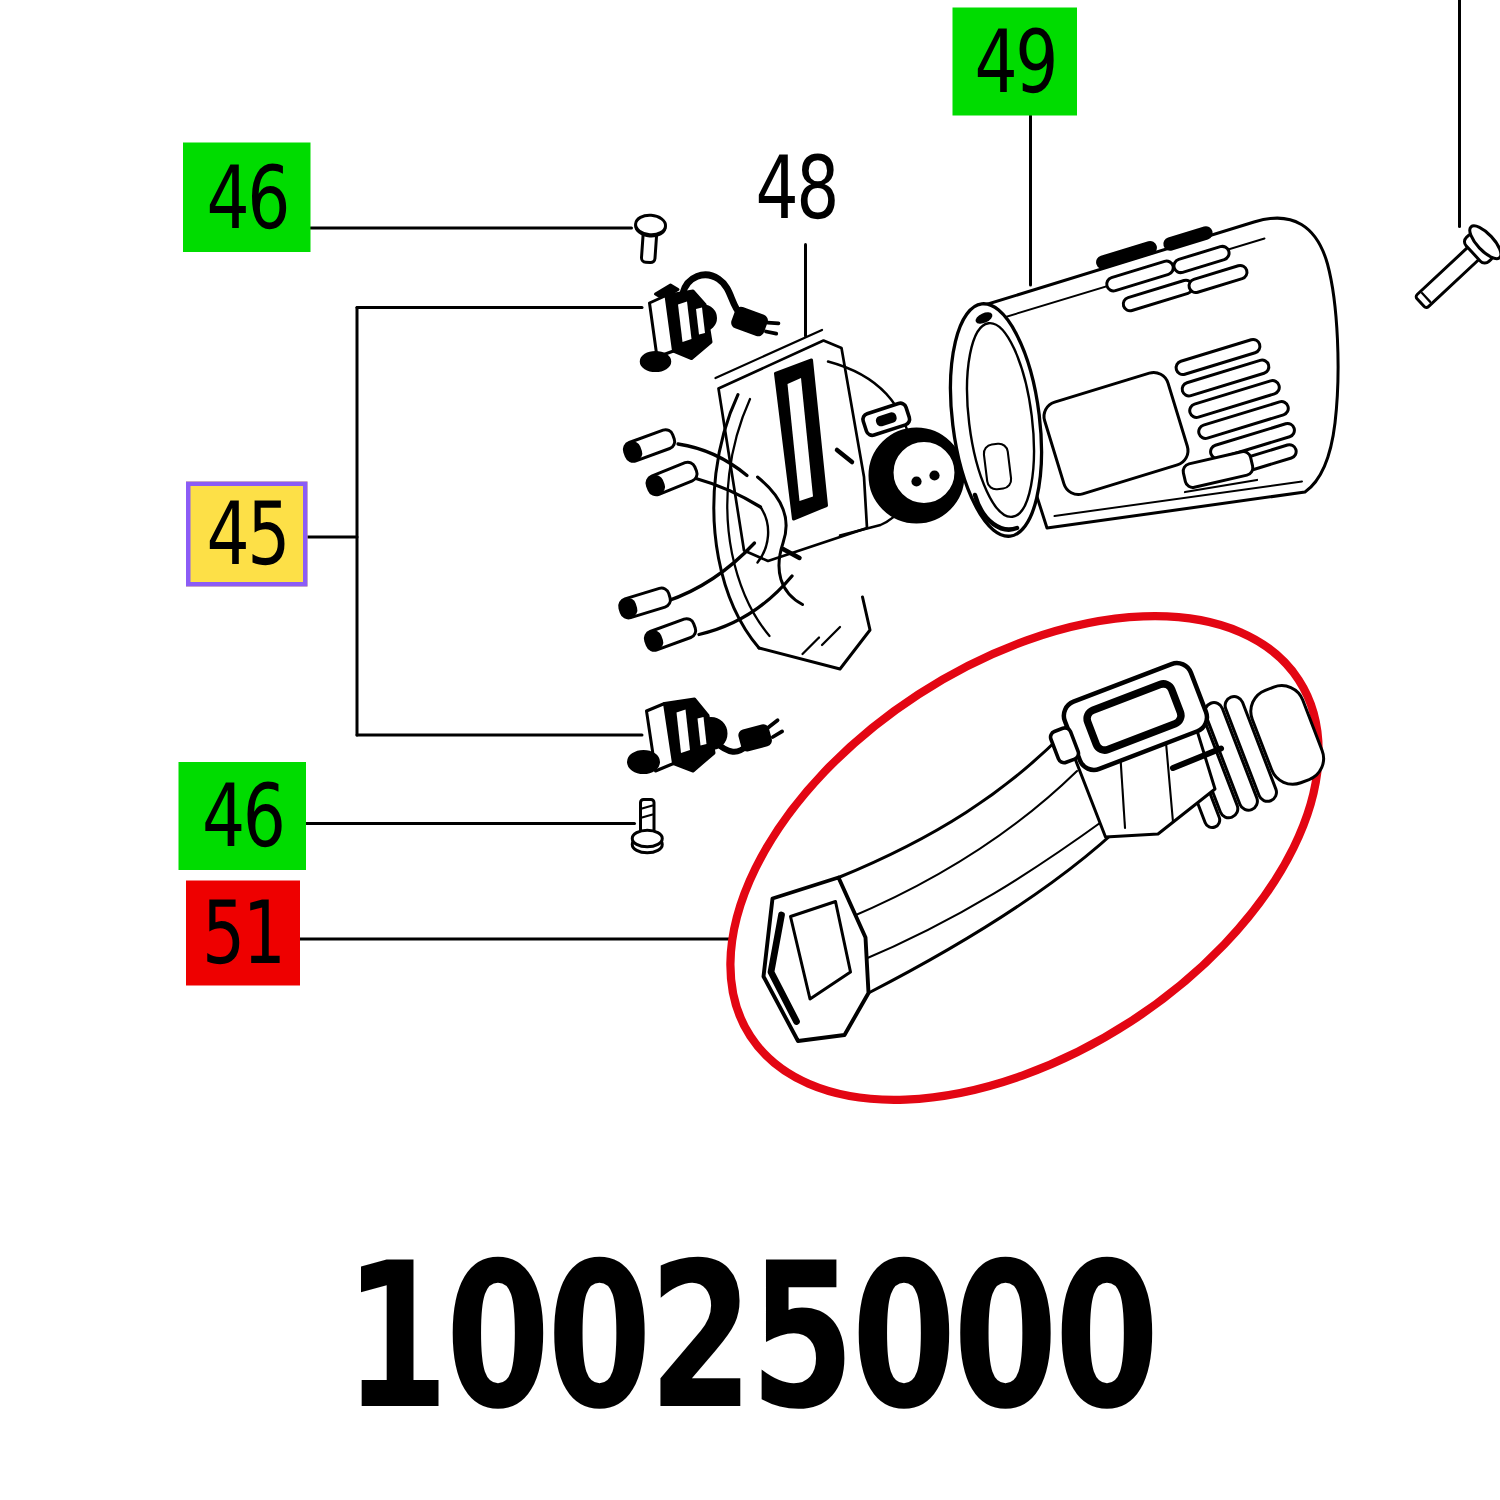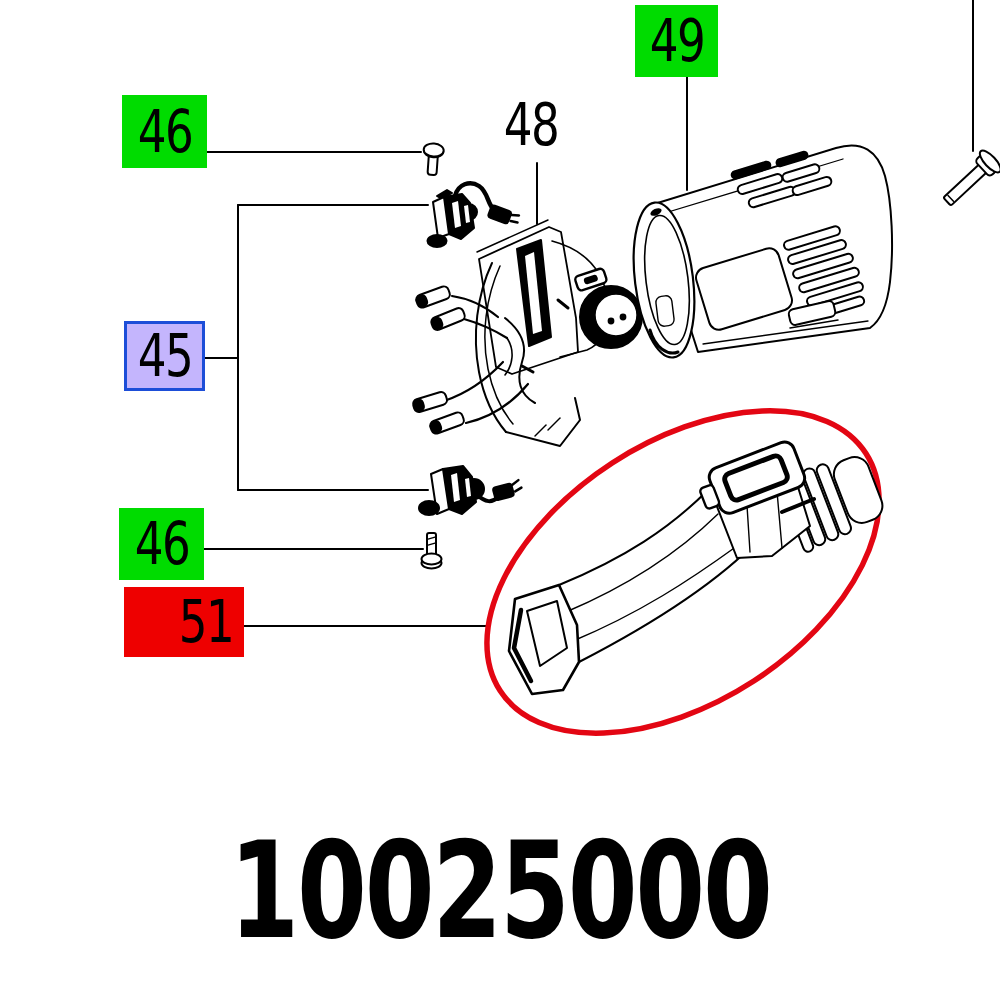--- a/index.html
+++ b/index.html
@@ -15,29 +15,29 @@
   .callout {
     position:absolute; display:flex; align-items:center; justify-content:center;
     color:#000; z-index:5;
   }
   .callout .num {
     font-size:58px; line-height:1; font-weight:400;
     transform:scaleX(0.78); letter-spacing:-2px; white-space:nowrap;
   }
   .green    { background:var(--green-box,#00dc00);justify-content:center; }
   .red-box  { background:var(--red-box,#ee0000); }
-  .outlined { background:#c4b5fd; border:3px solid #1d4ed8; }
+  .outlined { background:#fde047; border:3px solid #8b5cf6; }
   .plain    { background:transparent; }
 
   #c49  { left:635px; top:5px;   width:83px; height:72px; }
   #c46t { left:122px; top:95px;  width:85px; height:73px; }
   #c48  { left:492px; top:99px;  width:74px; height:52px;justify-content:flex-end; }
   #c45  { left:124px; top:321px; width:75px; height:64px; }
   #c46b { left:119px; top:508px; width:85px; height:72px; }
-  #c51  { left:124px; top:587px; width:76px; height:70px;padding-left:44px; }
+  #c51  { left:124px; top:587px; width:76px; height:70px; }
 
   #partnum {
     position:absolute; left:0; right:0; top:824px; text-align:center;
     font-size:134px; font-weight:bold; line-height:1;
     transform:scaleX(0.75); letter-spacing:-3px; z-index:5;
   }
 </style>
 </head>
 <body>
 

